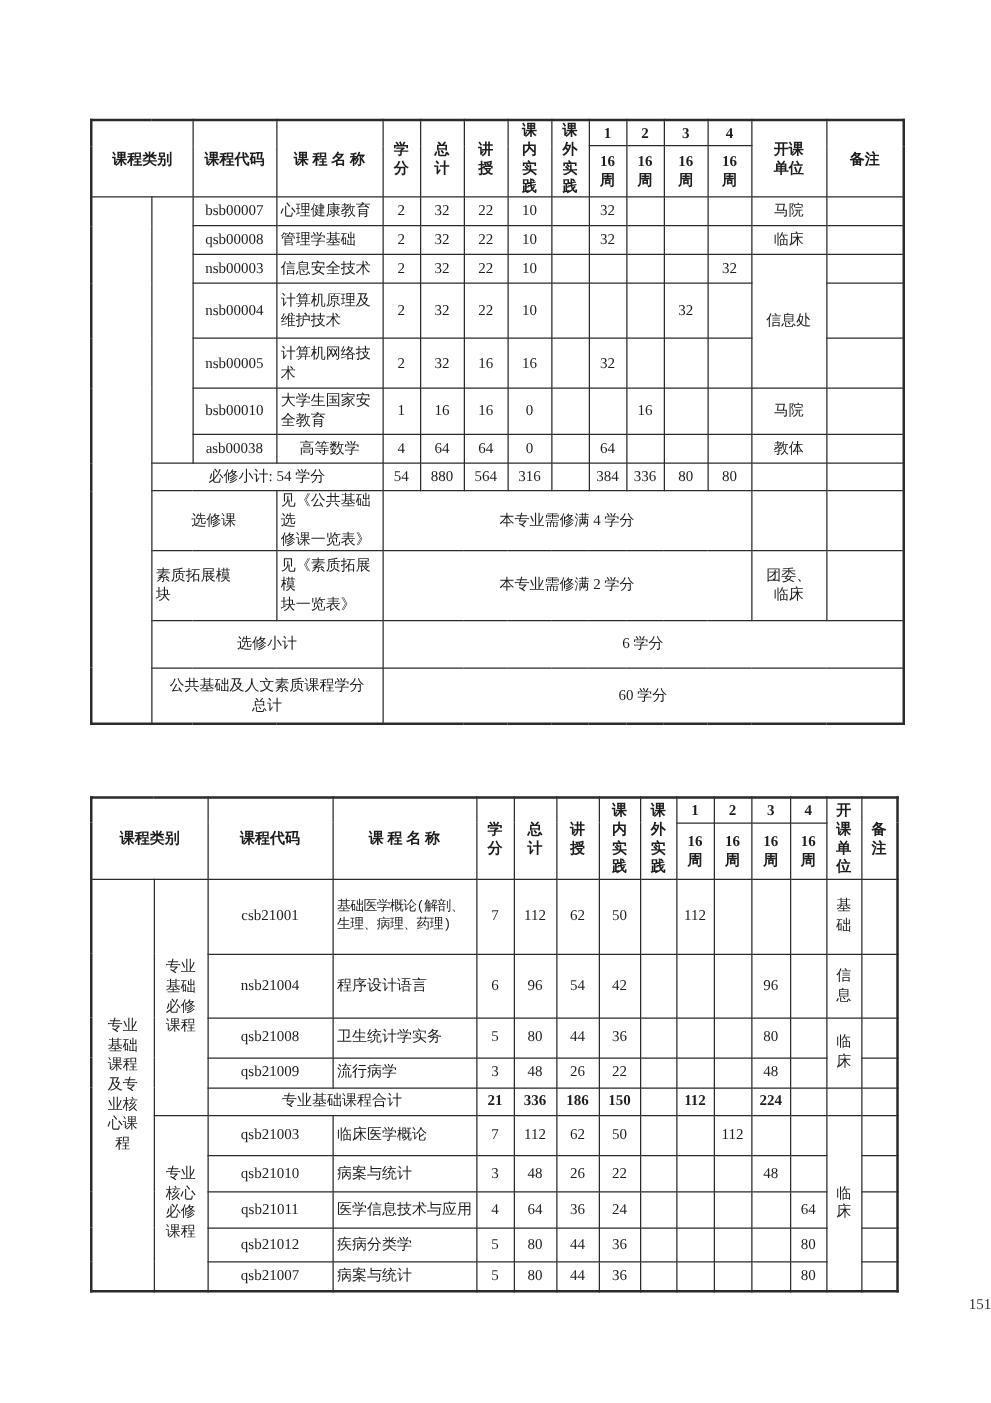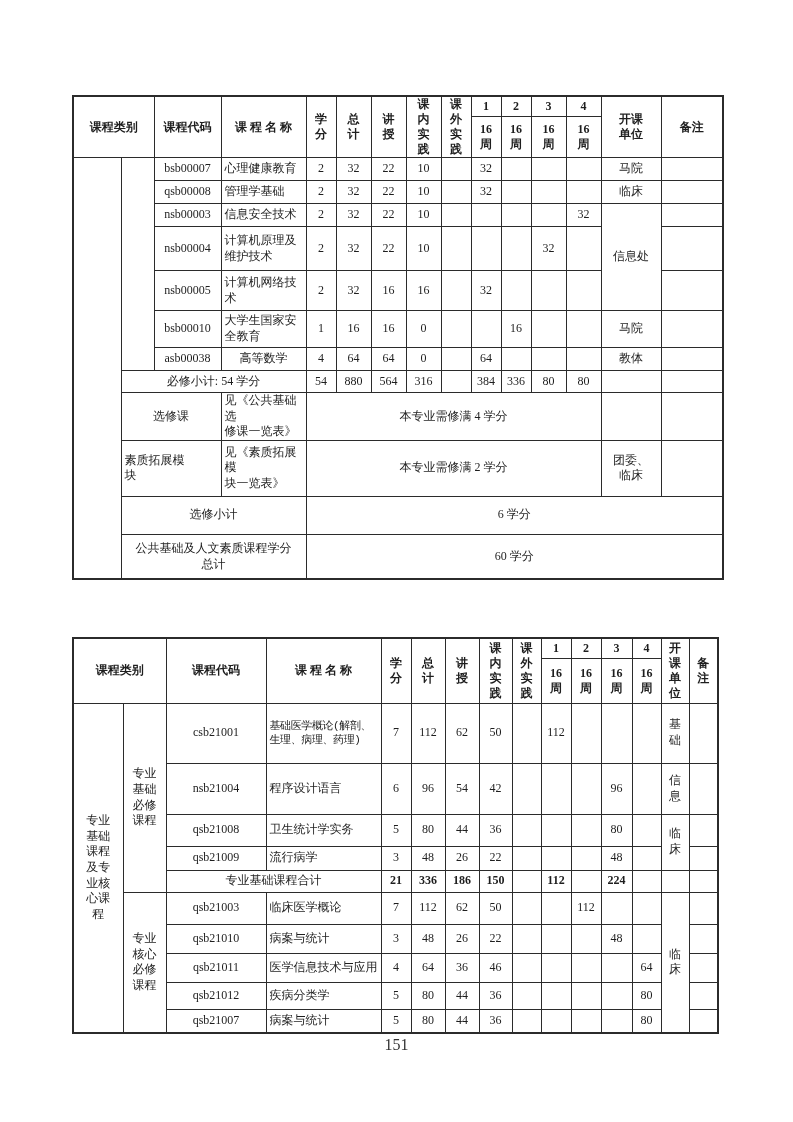--- a/index.html
+++ b/index.html
@@ -45,22 +45,22 @@
     margin:0;
     text-align:center;
     font-family:"Liberation Sans","DejaVu Sans",sans-serif;
     font-size:15px;
     font-weight:bold;
     color:#111;
   }
   .pageno{
     position:absolute;
     left:0;top:1036px;width:793px;
-    text-align:center;
-    font-size:16px;
+    text-align:right;
+    font-size:12px;
     color:#333;
   }
 </style>
 </head>
 <body>
 
 <div class="page">
 
   <table id="t1" class="sched">
     <colgroup>
@@ -453,21 +453,21 @@
           <td>48</td>
           <td></td>
           <td></td>
         </tr>
         <tr style="height: 29px;">
           <td>qsb21011</td>
           <td class="L">医学信息技术与应用</td>
           <td>4</td>
           <td>64</td>
           <td>36</td>
-          <td>46</td>
+          <td>24</td>
           <td></td>
           <td></td>
           <td></td>
           <td></td>
           <td>64</td>
           <td></td>
         </tr>
         <tr style="height: 27px;">
           <td>qsb21012</td>
           <td class="L">疾病分类学</td>

